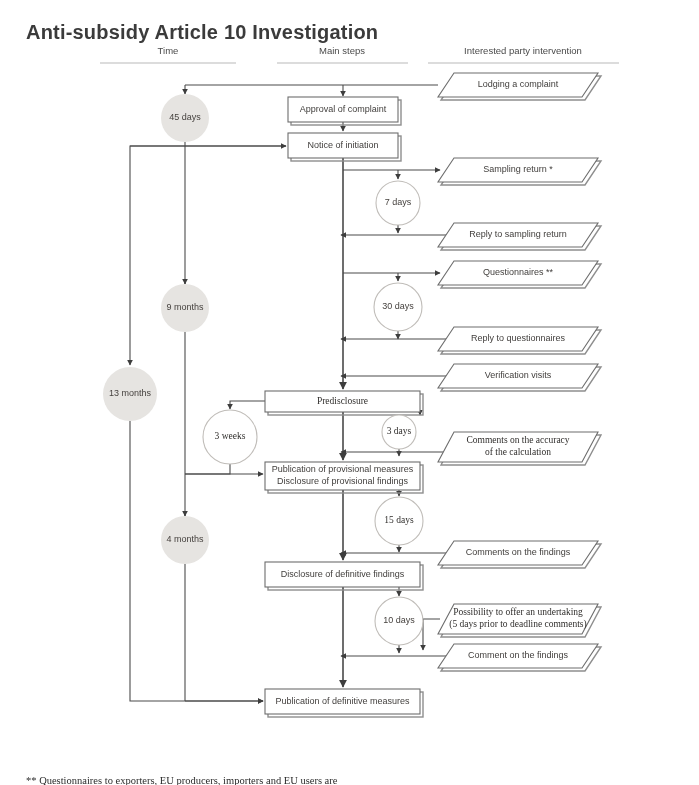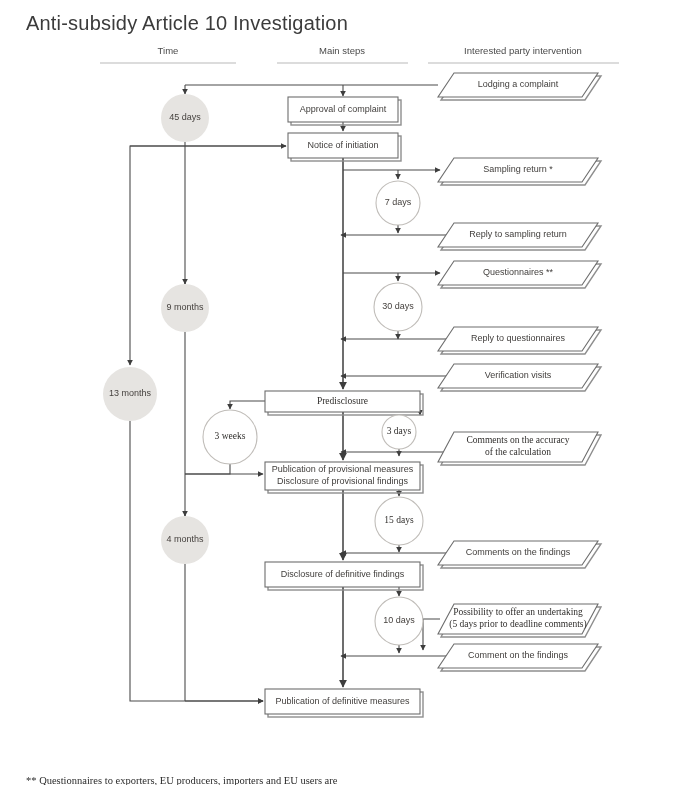--- a/index.html
+++ b/index.html
@@ -11,23 +11,23 @@
     width: 699px;
     height: 785px;
     font-family: "Liberation Sans", sans-serif;
     color: #3a3a3a;
     position: relative;
     overflow: hidden;
   }
   #page-title {
     position: absolute;
     left: 26px;
-    top: 12px;
+    top: 21px;
     font-size: 20px;
-    font-weight: 400;
+    font-weight: 700;
     letter-spacing: 0.2px;
     color: #3b3b3b;
     font-family: "Liberation Sans", sans-serif;
   }
   svg#flow {
     position: absolute;
     left: 0;
     top: 0;
     width: 699px;
     height: 785px;

